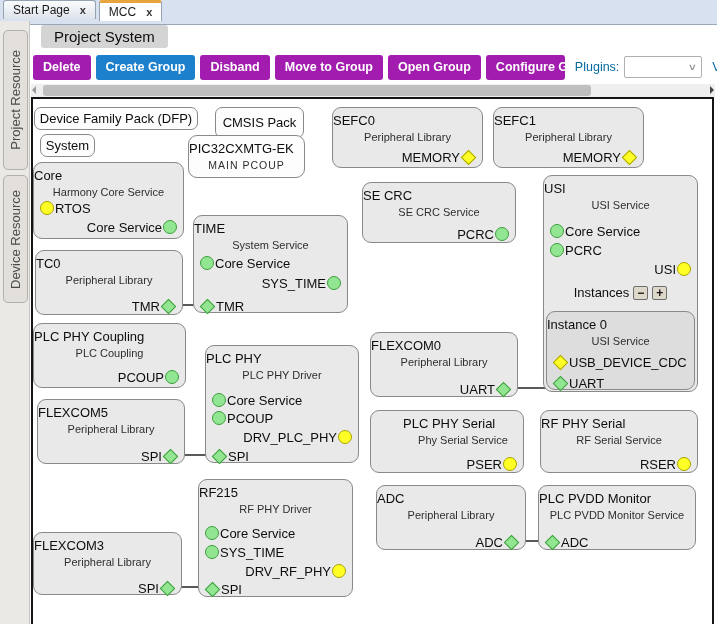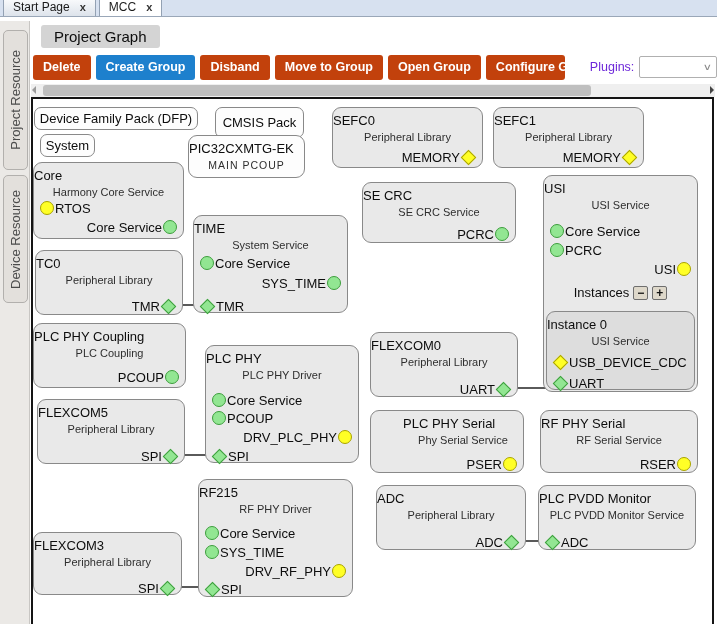--- a/index.html
+++ b/index.html
@@ -1,46 +1,46 @@
 <!DOCTYPE html>
 <html><head>
 <meta charset="utf-8">
 <style>
   html,body{margin:0;padding:0;}
   body{width:717px;height:624px;position:relative;overflow:hidden;background:#fff;
        font-family:"Liberation Sans",sans-serif;-webkit-font-smoothing:antialiased;}
 
   
-  .tabbar{position:absolute;left:0;top:0;width:717px;height:17px;background:#d7e1f0;
-          border-bottom:1px solid #9aa7b8;display:flex;align-items:flex-end;box-sizing:border-box;}
+  .tabbar{position:absolute;left:0;top:0;width:717px;height:25px;background:#d7e1f0;
+          border-bottom:1px solid #9aa7b8;display:flex;align-items:flex-start;box-sizing:border-box;}
   .etab{height:19px;display:flex;align-items:center;gap:10px;padding:0 9px;font-size:12px;color:#1a1a1a;
         border:1px solid #93a1b3;border-bottom:none;background:linear-gradient(#fbfcfd,#dde3eb);
         margin-left:3px;border-radius:3px 3px 0 0;box-sizing:border-box;white-space:nowrap;}
   .etab.active{background:#fff;border-top:3px solid #e8a33d;height:21px;}
   .etab .close{color:#333;font-size:11px;font-weight:bold;line-height:1;}
 
   
   .leftrail{position:absolute;left:0;top:21px;width:30px;height:603px;background:#ebe9e6;
             border-right:1px solid #c8c6c3;box-sizing:border-box;}
   .vtab{position:absolute;left:3px;width:25px;background:#e3e0dc;border:1px solid #b2b0ad;
         border-radius:5px;display:flex;align-items:center;justify-content:center;box-sizing:border-box;}
   .vtab span{writing-mode:vertical-rl;transform:rotate(180deg);font-size:13px;color:#4c4c4c;white-space:nowrap;}
 
   
   .pg-header{position:absolute;left:41px;top:25px;background:#d4d4d4;border-radius:3px;
              padding:3px 13px;font-size:15px;color:#0d0d0d;}
 
   
   .toolbar{position:absolute;left:33px;top:54px;height:26px;display:flex;align-items:center;gap:5px;}
-  .tb-btn{height:25px;border:none;border-radius:3px;background:#c2410c;color:#fff;
+  .tb-btn{height:25px;border:none;border-radius:3px;background:#a21caf;color:#fff;
           font-family:"Liberation Sans",sans-serif;font-size:12.5px;font-weight:700;
           padding:0 10px;white-space:nowrap;cursor:default;}
   .tb-btn.primary{background:#1d80cd;}
   .tb-btn.clipped{width:79px;overflow:hidden;text-align:left;padding-right:0;}
-  .tb-label{font-size:12.5px;color:#6d28d9;margin-left:20px;white-space:nowrap;}
+  .tb-label{font-size:12.5px;color:#0369a1;margin-left:5px;white-space:nowrap;}
   .combo{height:22px;background:#fff;border:1px solid #b0b0b0;border-radius:2px;display:flex;
          align-items:center;justify-content:space-between;padding:0 6px;font-size:12.5px;color:#1a1a1a;
          box-sizing:border-box;}
   .combo .chev{color:#8a8a8a;font-size:9px;transform:scaleX(1.4);}
 
   
   .hscroll{position:absolute;left:31px;top:84px;width:684px;height:13px;background:#efefef;}
   .sb-thumb{position:absolute;left:12px;top:1px;width:548px;height:11px;background:#bfbfbf;border-radius:3px;}
   .sb-arrow{position:absolute;top:2px;width:0;height:0;border:4.5px solid transparent;}
   .sb-arrow.left{left:1px;border-right-color:#9a9a9a;border-left-width:0;}
@@ -94,21 +94,21 @@
 
 <div class="leftrail">
     <div class="vtab" style="top: 9px; height: 140px;">
       <span>Project Resource</span>
     </div>
     <div class="vtab" style="top: 154px; height: 128px;">
       <span>Device Resource</span>
     </div>
   </div>
 
-<div class="pg-header">Project Graph</div>
+<div class="pg-header">Project System</div>
 
 <div class="toolbar">
     <button class="tb-btn light">Delete</button>
     <button class="tb-btn primary">Create Group</button>
     <button class="tb-btn light">Disband</button>
     <button class="tb-btn light">Move to Group</button>
     <button class="tb-btn light">Open Group</button>
     <button class="tb-btn light clipped">Configure Group</button>
     <span class="tb-label">Plugins:</span>
     <div class="combo" style="width: 78px;">

